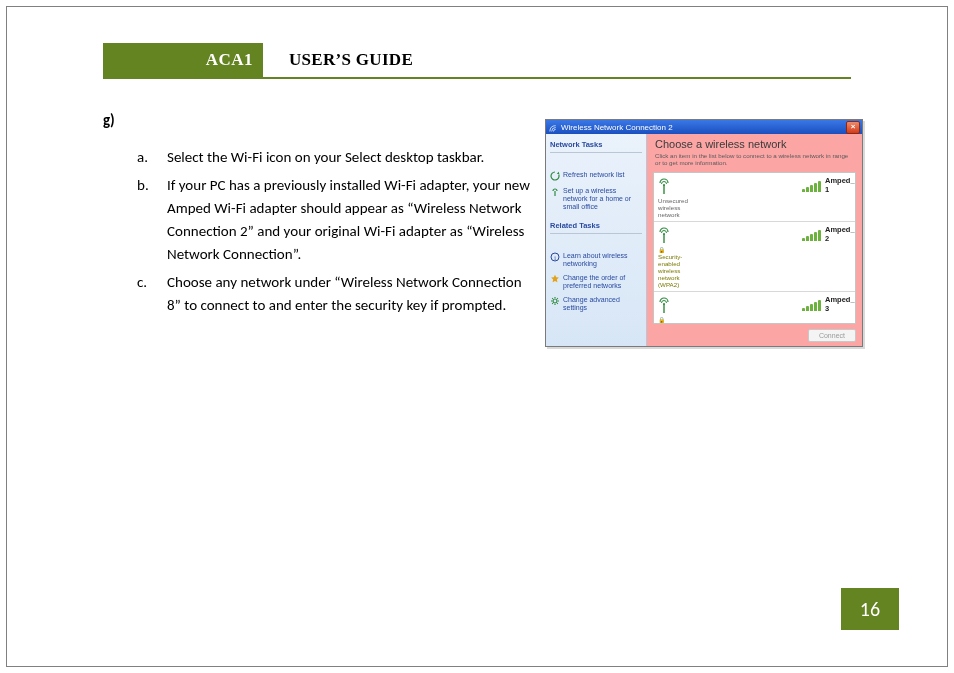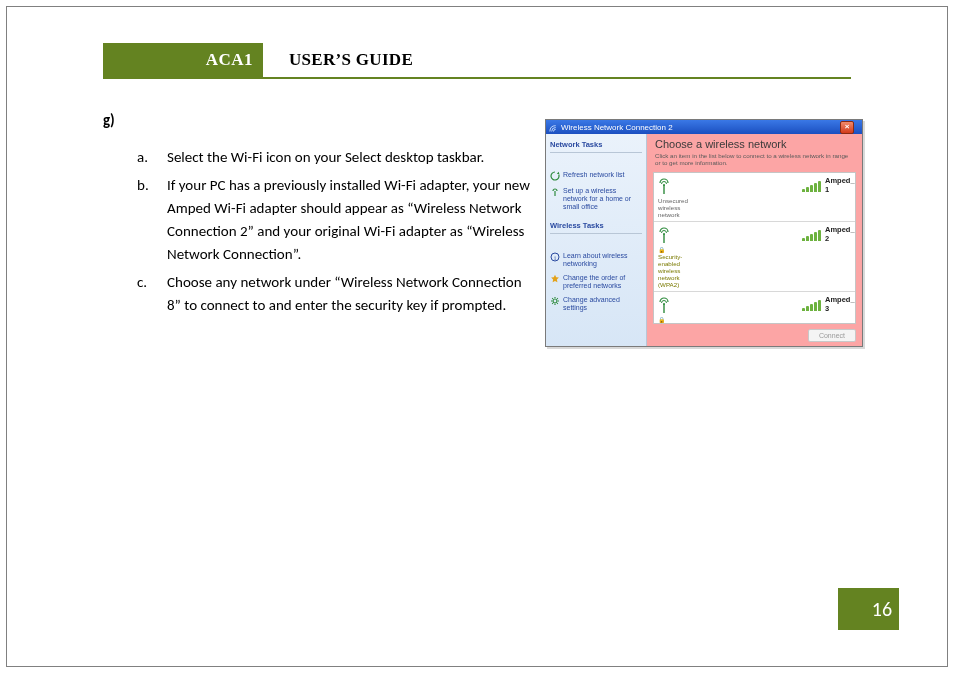--- a/index.html
+++ b/index.html
@@ -69,29 +69,28 @@
   .step {
     display: flex;
     gap: 16px;
     margin-bottom: 4px;
   }
   .step-marker { min-width: 14px; }
   .page-num {
     position: absolute;
     right: 48px;
     bottom: 36px;
-    width: 34px;
+    width: 58px;
     height: 42px;
     background: #648321;
     color: #fff;
     font-size: 20px;
     display: flex;
     align-items: center;
     justify-content: center;
-    padding-left: 27px;
   }
 
   
   .dialog {
     position: absolute;
     left: 538px;
     top: 112px;
     width: 316px;
     height: 226px;
     border: 1px solid #7a7a7a;
@@ -100,21 +99,21 @@
     font-family: Tahoma, Arial, sans-serif;
     font-size: 8px;
     color: #000;
   }
   .titlebar {
     height: 14px;
     background: linear-gradient(#3a78e6, #1b4fc0);
     color: #fff;
     display: flex;
     align-items: center;
-    padding: 0 8px 0 3px;
+    padding: 0 2px 0 3px;
     font-size: 8px;
   }
   .titlebar .tb-icon {
     width: 9px; height: 9px; margin-right: 3px;
     display: inline-flex; align-items: center; justify-content: center;
   }
   .titlebar .spacer { flex: 1; }
   .titlebar .close {
     width: 12px; height: 11px;
     background: linear-gradient(#f08a6a, #d33a1b);
@@ -293,21 +292,21 @@
           <span>Refresh network list</span>
         </div>
         <div class="side-link">
           <span class="ico">
             <svg width="10" height="10" viewBox="0 0 10 10">
                 <path d="M5 9V4M3 4a2 2 0 1 1 4 0" fill="none" stroke="#2e8b3d" stroke-width="1.2"></path>
               </svg>
           </span>
           <span>Set up a wireless network for a home or small office</span>
         </div>
-        <div class="side-heading" style="margin-top:4px;">Wireless Tasks</div>
+        <div class="side-heading" style="margin-top:4px;">Related Tasks</div>
         <div class="side-link">
           <span class="ico">
             <svg width="10" height="10" viewBox="0 0 10 10">
                 <circle cx="5" cy="5" r="4" fill="none" stroke="#2a4aa0" stroke-width="1"></circle>
                 <text x="5" y="7.5" text-anchor="middle" font-size="6" fill="#2a4aa0" font-family="Tahoma">i</text>
               </svg>
           </span>
           <span>Learn about wireless networking</span>
         </div>
         <div class="side-link">

